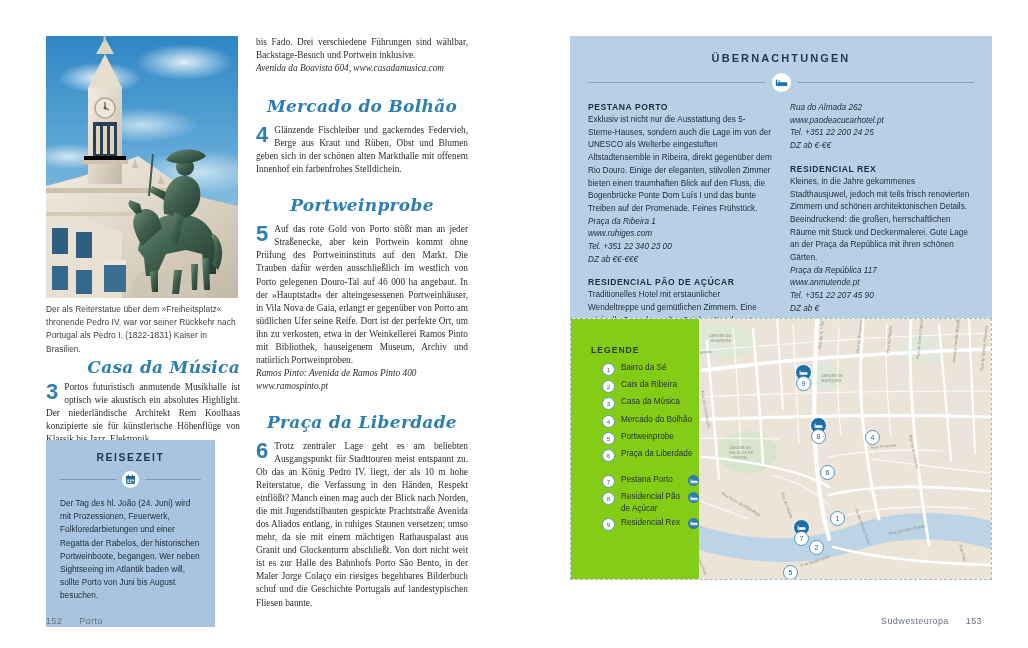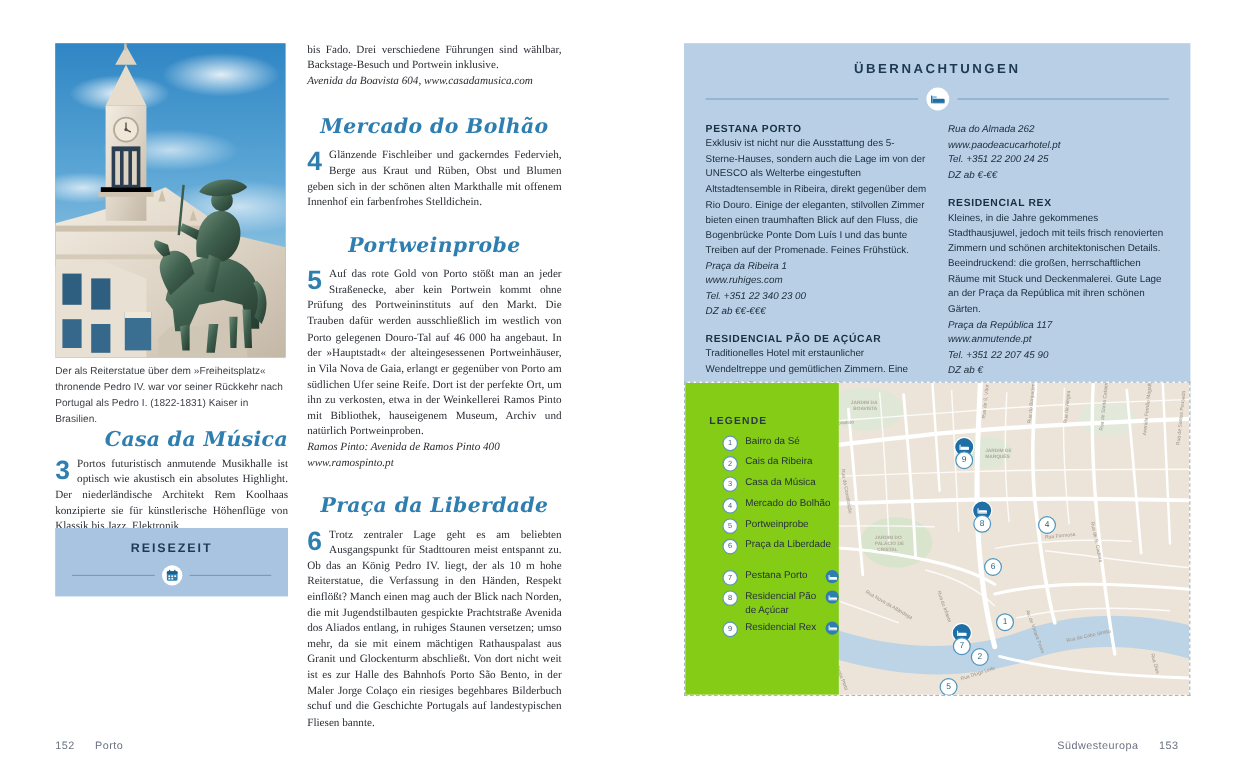--- a/index.html
+++ b/index.html
@@ -97,23 +97,23 @@
   .l-casa-body {
     position: absolute;
     left: 46px;
     top: 381px;
     width: 194px;
   }
   .infobox {
     position: absolute;
     left: 46px;
     top: 440px;
-    width: 194px;
+    width: 169px;
     background: #a9c4e0;
-    padding: 12px 14px 0 14px;
+    padding: 12px 14px 24px 14px;
     box-sizing: border-box;
   }
   .infobox-title {
     text-align: center;
     font-size: 10.4px;
     font-weight: bold;
     letter-spacing: 1.6px;
     color: #1d3a52;
     margin-bottom: 8px;
   }
@@ -410,20 +410,21 @@
             <rect x="10.3" y="1.2" width="1.7" height="3.2" rx=".8" fill="#1d5f89"></rect>
             <rect x="3.4" y="8" width="2.1" height="2" fill="#fff"></rect>
             <rect x="7" y="8" width="2.1" height="2" fill="#fff"></rect>
             <rect x="10.6" y="8" width="2.1" height="2" fill="#fff"></rect>
             <rect x="3.4" y="11" width="2.1" height="2" fill="#fff"></rect>
             <rect x="7" y="11" width="2.1" height="2" fill="#fff"></rect>
           </svg>
         </span>
         <span class="rule"></span>
       </div>
+      <div class="infobox-text">Der Tag des hl. João (24. Juni) wird mit Prozessionen, Feuerwerk, Folkloredarbietungen und einer Regatta der Rabelos, der historischen Portweinboote, begangen. Wer neben Sightseeing im Atlantik baden will, sollte Porto von Juni bis August besuchen.</div>
     </div>
 
     <div class="col2">
       <div class="serif-body blk">bis Fado. Drei verschiedene Führungen sind wählbar, Backstage-Besuch und Portwein inklusive.</div>
       <div class="serif-body ital blk" style="font-style:italic;">Avenida da Boavista 604, www.casadamusica.com</div>
 
       <div class="t-center" style="margin:21px 0 8px 0;">
         <span class="script-title">Mercado do Bolhão</span>
       </div>
       <div class="serif-body">

